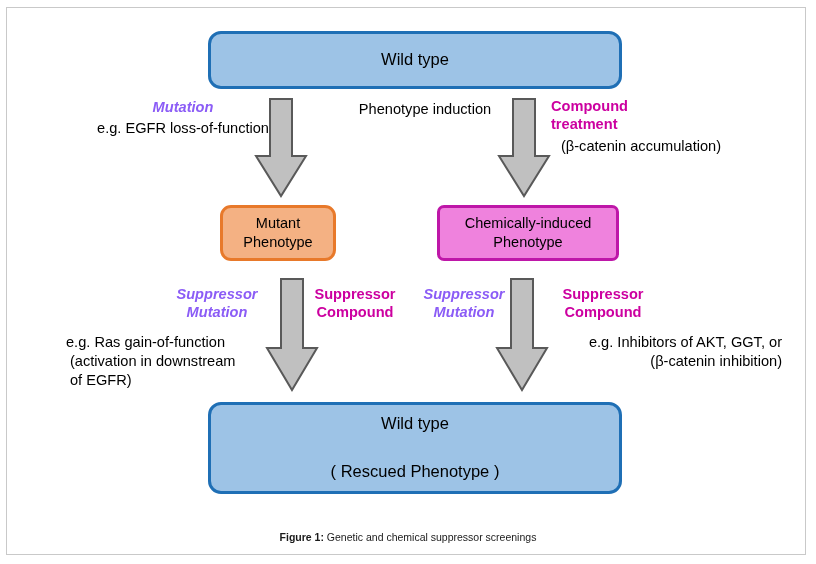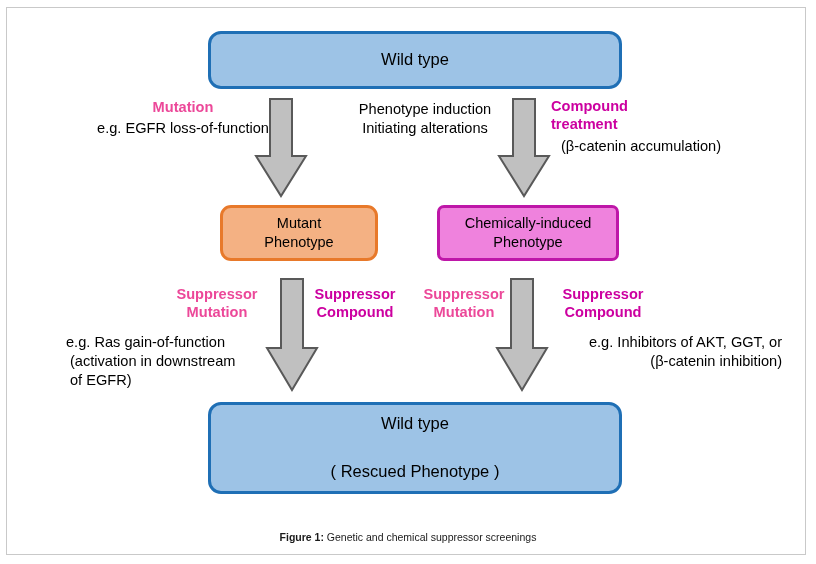--- a/index.html
+++ b/index.html
@@ -56,21 +56,21 @@
   #box-wildtype-top {
     left: 208px;
     top: 31px;
     width: 414px;
     height: 58px;
     font-size: 16.5px;
   }
   #box-mutant {
     left: 220px;
     top: 205px;
-    width: 158px;
+    width: 116px;
     height: 56px;
     font-size: 14.5px;
   }
   #box-chemical {
     left: 437px;
     top: 205px;
     width: 182px;
     height: 56px;
     font-size: 14.5px;
   }
@@ -98,21 +98,21 @@
     position: absolute;
     color: #000000;
     font-size: 14.6px;
     line-height: 1.30;
     white-space: nowrap;
   }
   .hdr {
     font-weight: bold;
     font-size: 14.6px;
   }
-  .hdr-orange { color: #ec4899; }
+  .hdr-orange { color: #8b5cf6; font-style: italic; }
   .hdr-magenta { color: #cc00a0; }
   .t-center { text-align: center; }
 
   #lbl-mutation {
     left: 93px;
     top: 98px;
     width: 180px;
     text-align: center;
   }
   #lbl-mutation .hdr { display: block; }
@@ -211,21 +211,20 @@
   </div>
 
   <div class="arrow" id="arrow-top-left" style="left:254px; top:98px;">
     <svg width="54" height="100" viewBox="0 0 54 100">
       <polygon points="16,1 38,1 38,58 52,58 27,98 2,58 16,58" fill="#c0c0c0" stroke="#595959" stroke-width="2" stroke-linejoin="miter"></polygon>
     </svg>
   </div>
 
   <div class="tblock t-center" id="lbl-induction">
     <span style="display:block">Phenotype induction</span>
-    <span style="display:block">Initiating alterations</span>
   </div>
 
   <div class="arrow" id="arrow-top-right" style="left:497px; top:98px;">
     <svg width="54" height="100" viewBox="0 0 54 100">
       <polygon points="16,1 38,1 38,58 52,58 27,98 2,58 16,58" fill="#c0c0c0" stroke="#595959" stroke-width="2" stroke-linejoin="miter"></polygon>
     </svg>
   </div>
 
   <div class="tblock" id="lbl-compound">
     <span class="hdr hdr-magenta">Compound</span>

